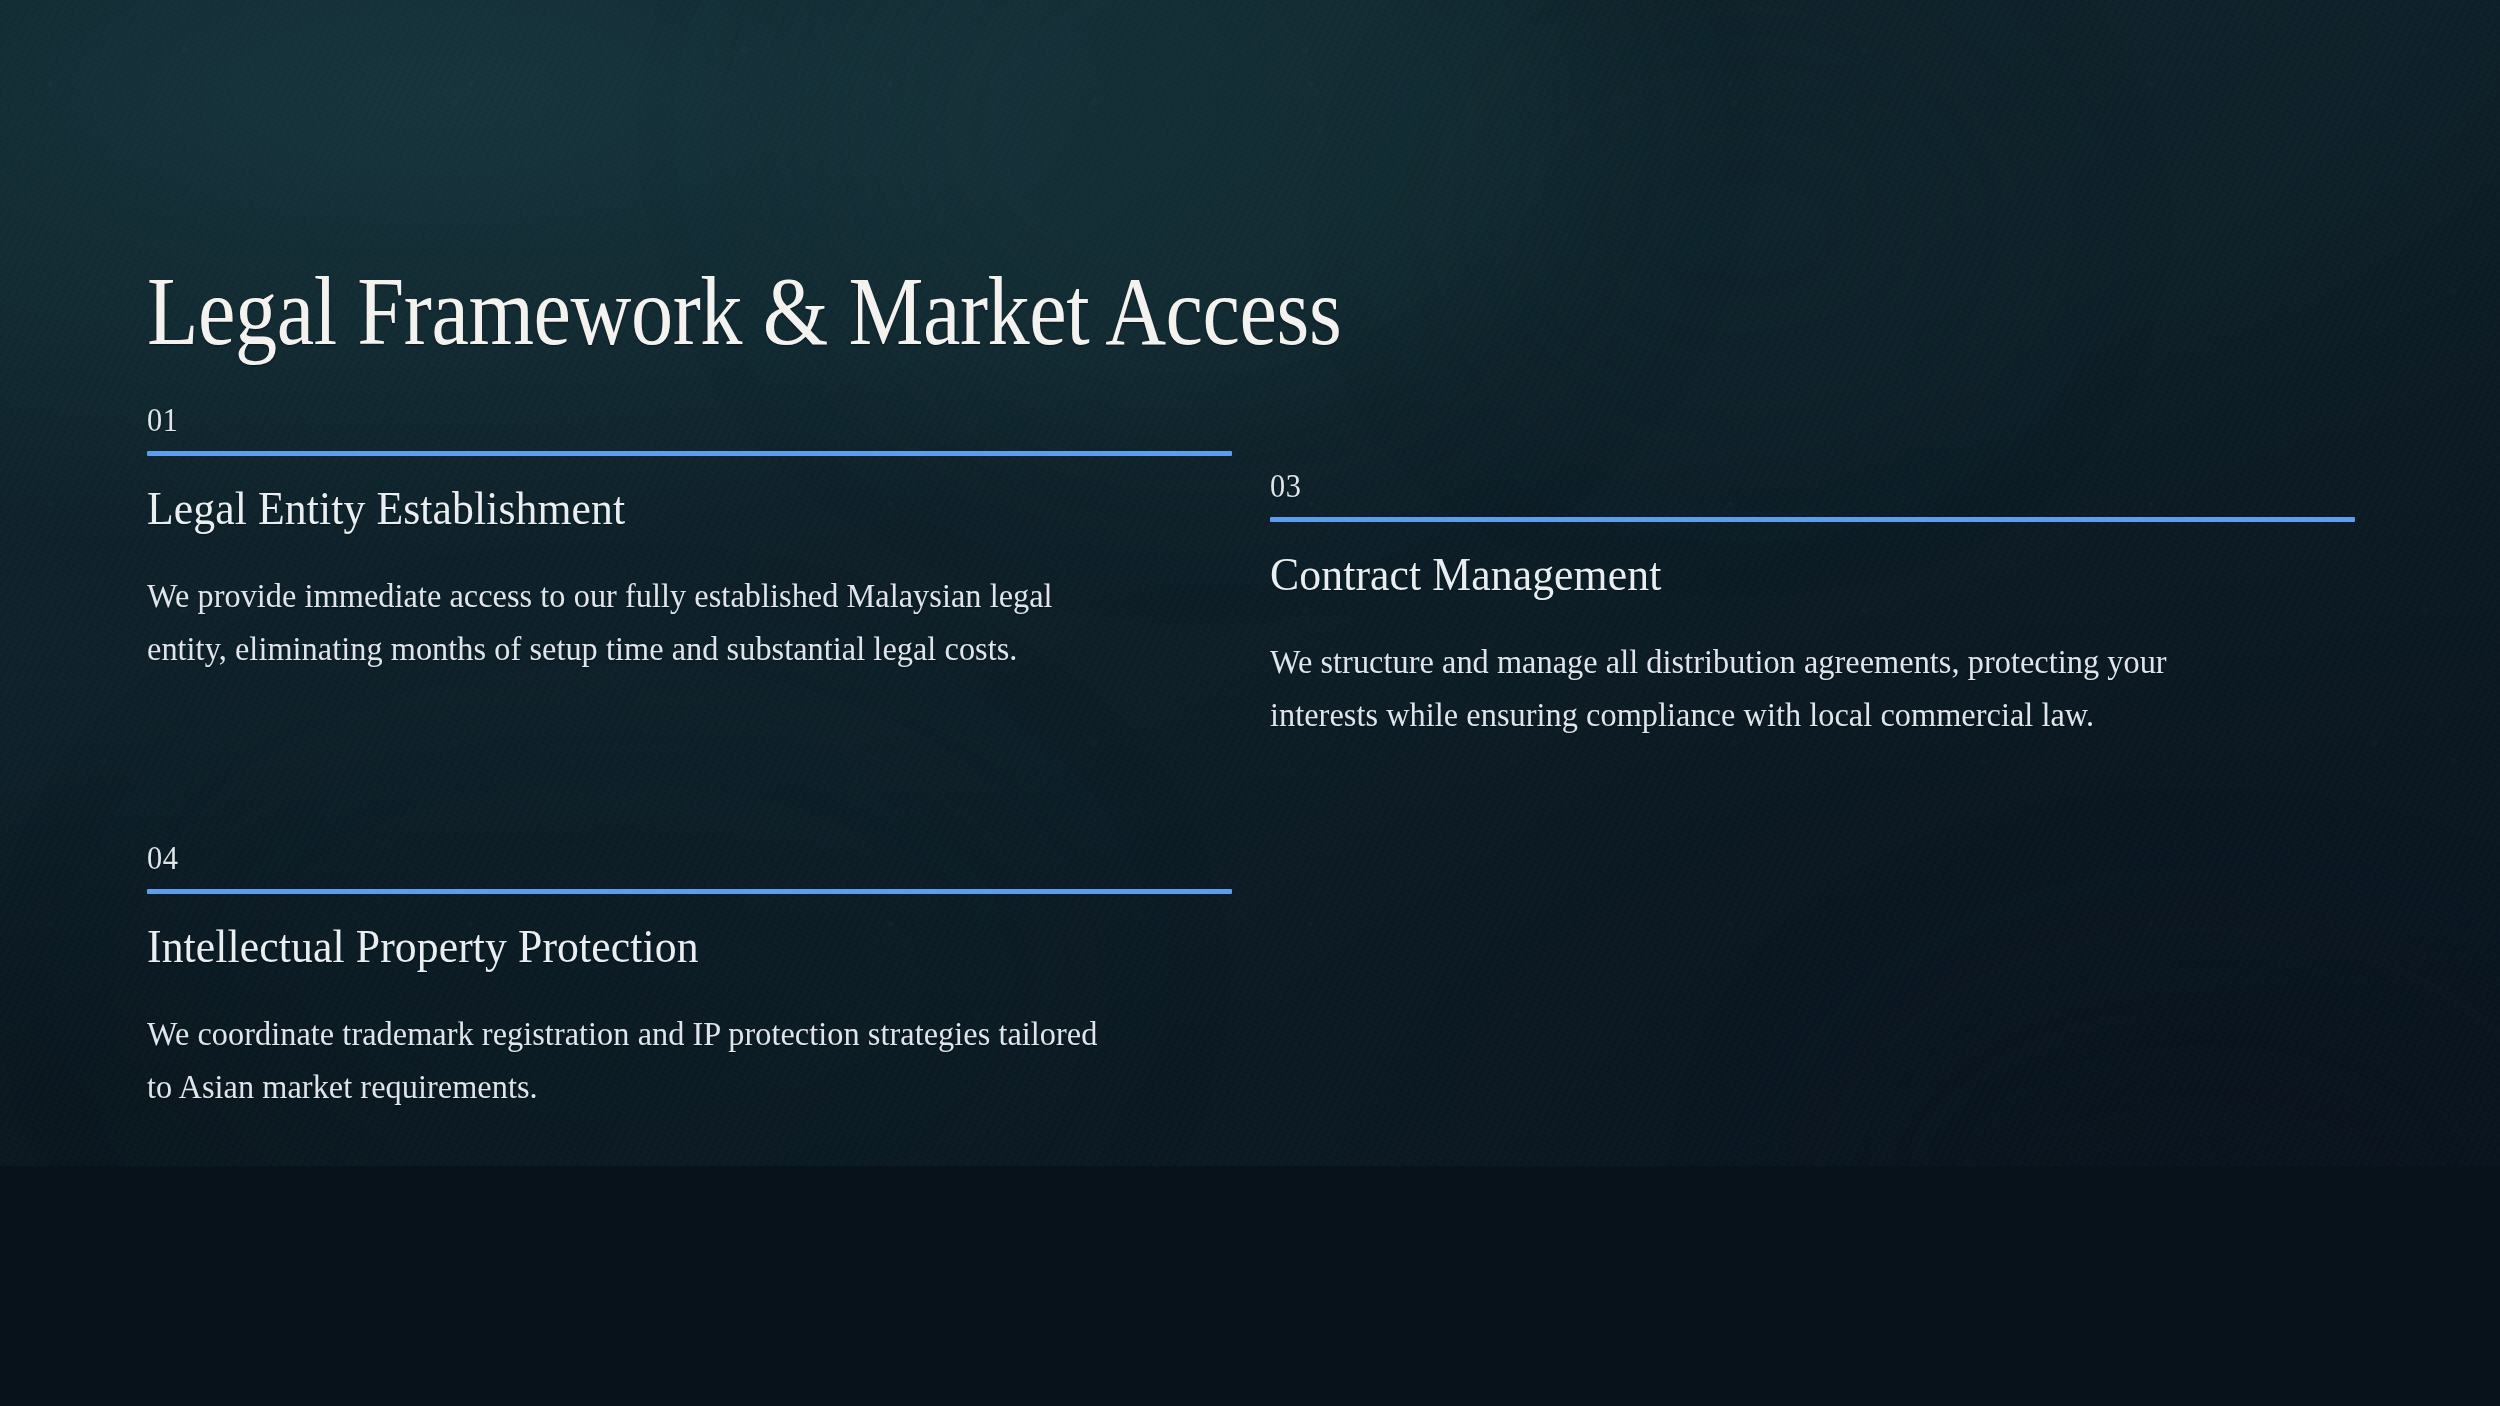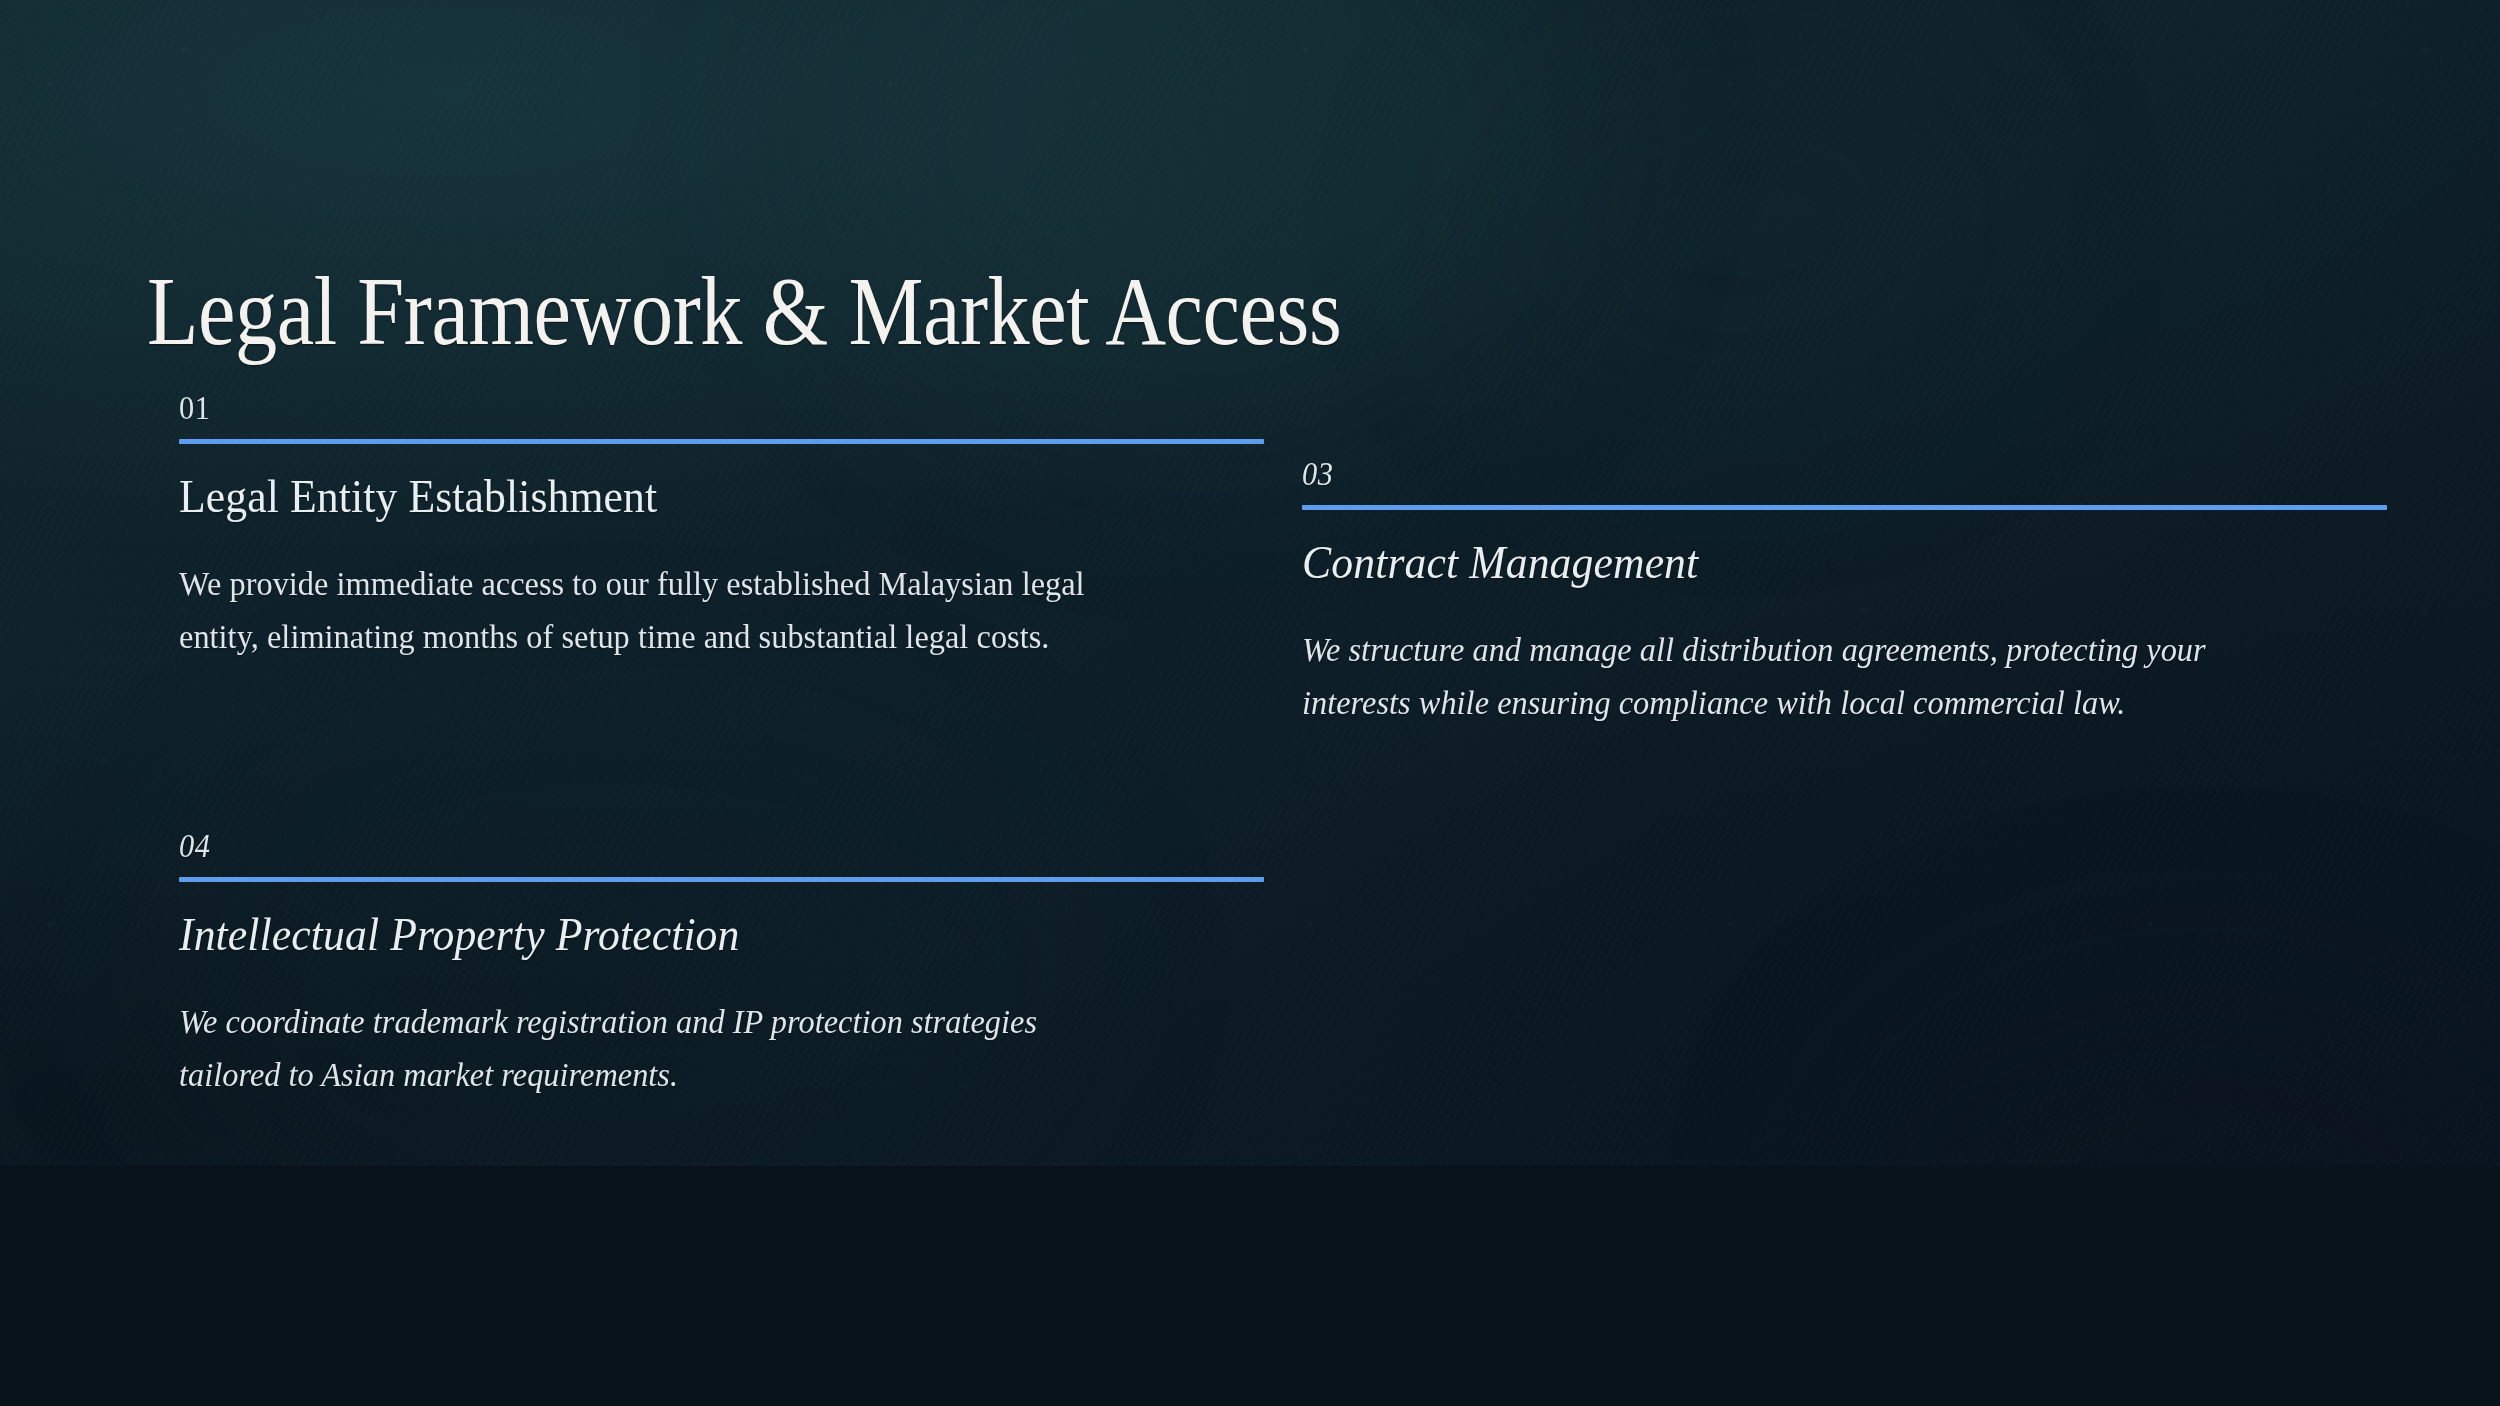--- a/index.html
+++ b/index.html
@@ -80,34 +80,33 @@
     transform: scaleX(0.86);
     transform-origin: left center;
     white-space: nowrap;
     text-shadow: 0 1px 2px rgba(0,0,0,0.45);
   }
 
   
   .card-grid {
     position: absolute;
     left: 147px;
-    top: 392px;
+    top: 404px;
     width: 2208px;
     display: grid;
     grid-template-columns: 1085px 1085px;
     column-gap: 38px;
     row-gap: 0px;
-    margin-left: 32px;
   }
 
   .card {
     position: relative;
     padding-top: 0;
   }
-  .card.row2 { margin-top: 66px; font-style: italic; }
+  .card.row2 { margin-top: 66px; }
 
   .card-number {
     font-size: 33px;
     line-height: 1.0;
     color: #dfe6ea;
     transform: scaleX(0.92);
     transform-origin: left bottom;
     letter-spacing: 0.5px;
     padding-bottom: 14px;
     display: block;

